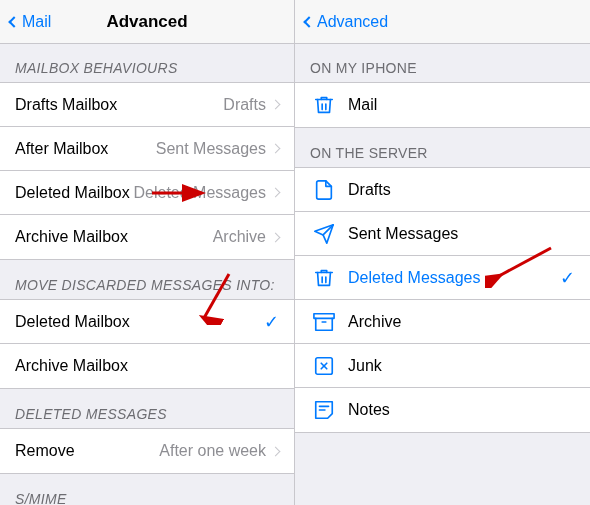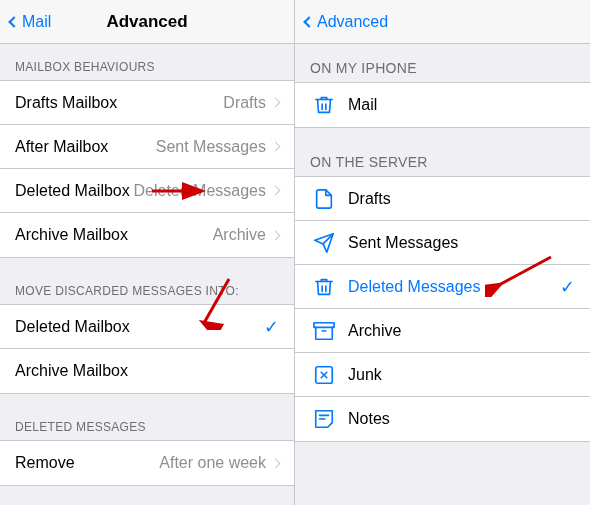--- a/index.html
+++ b/index.html
@@ -60,33 +60,34 @@
       width: 8px;
       height: 8px;
       border-left: 2px solid #007aff;
       border-bottom: 2px solid #007aff;
       transform: rotate(45deg);
       margin-right: 4px;
     }
 
     
     .section-header {
-      font-size: 12px;
+      font-size: 14px;
       color: #6d6d72;
       text-transform: uppercase;
       padding: 16px 15px 6px 15px;
       letter-spacing: 0.3px;
+      font-style: italic;
     }
 
     
     .table-section {
       background: #fff;
       border-top: 1px solid #c8c7cc;
       border-bottom: 1px solid #c8c7cc;
-      margin-bottom: 10px;
+      margin-bottom: 1px;
     }
     .table-row {
       display: flex;
       align-items: center;
       padding: 0 15px;
       height: 44px;
       border-bottom: 1px solid #c8c7cc;
       background: #fff;
       position: relative;
     }

